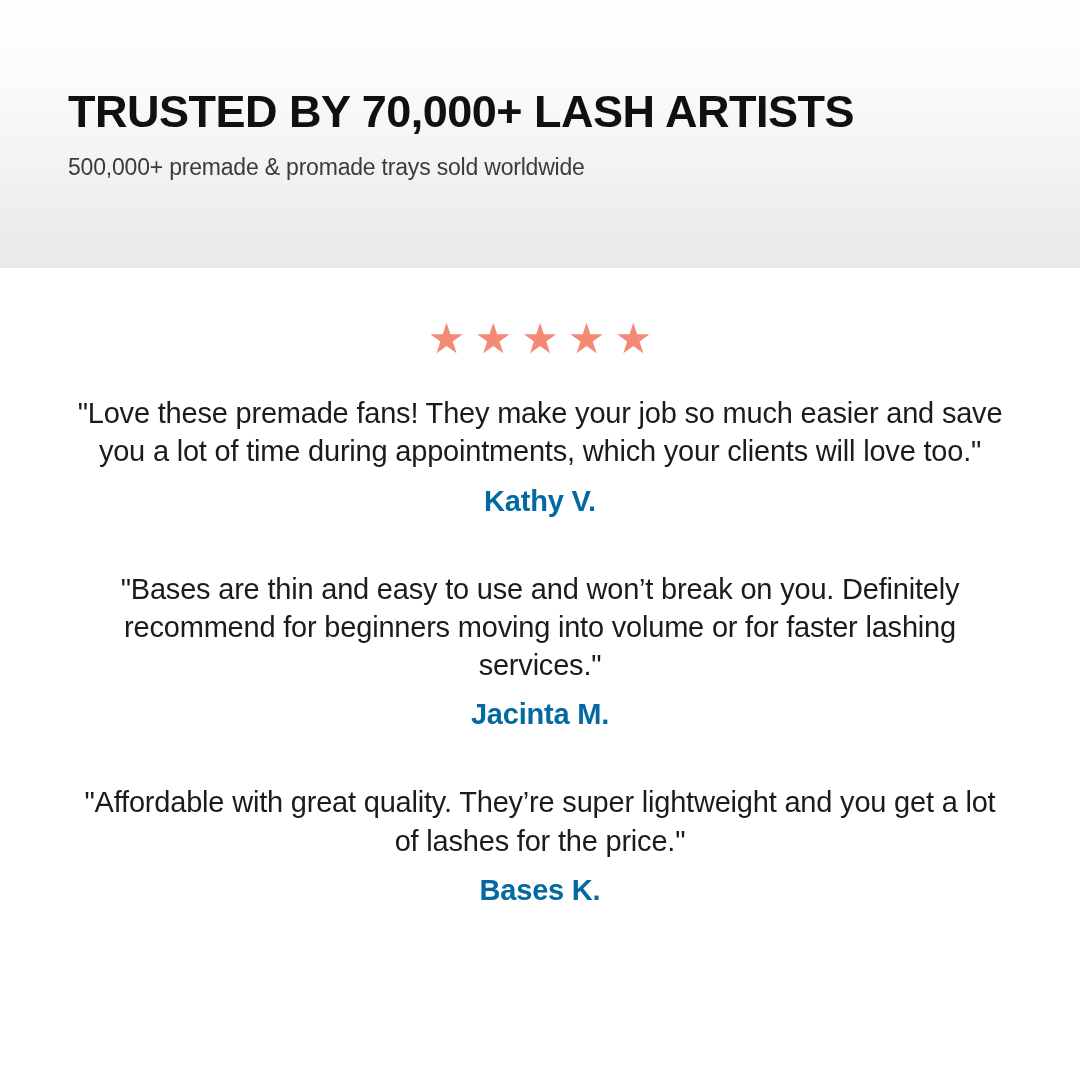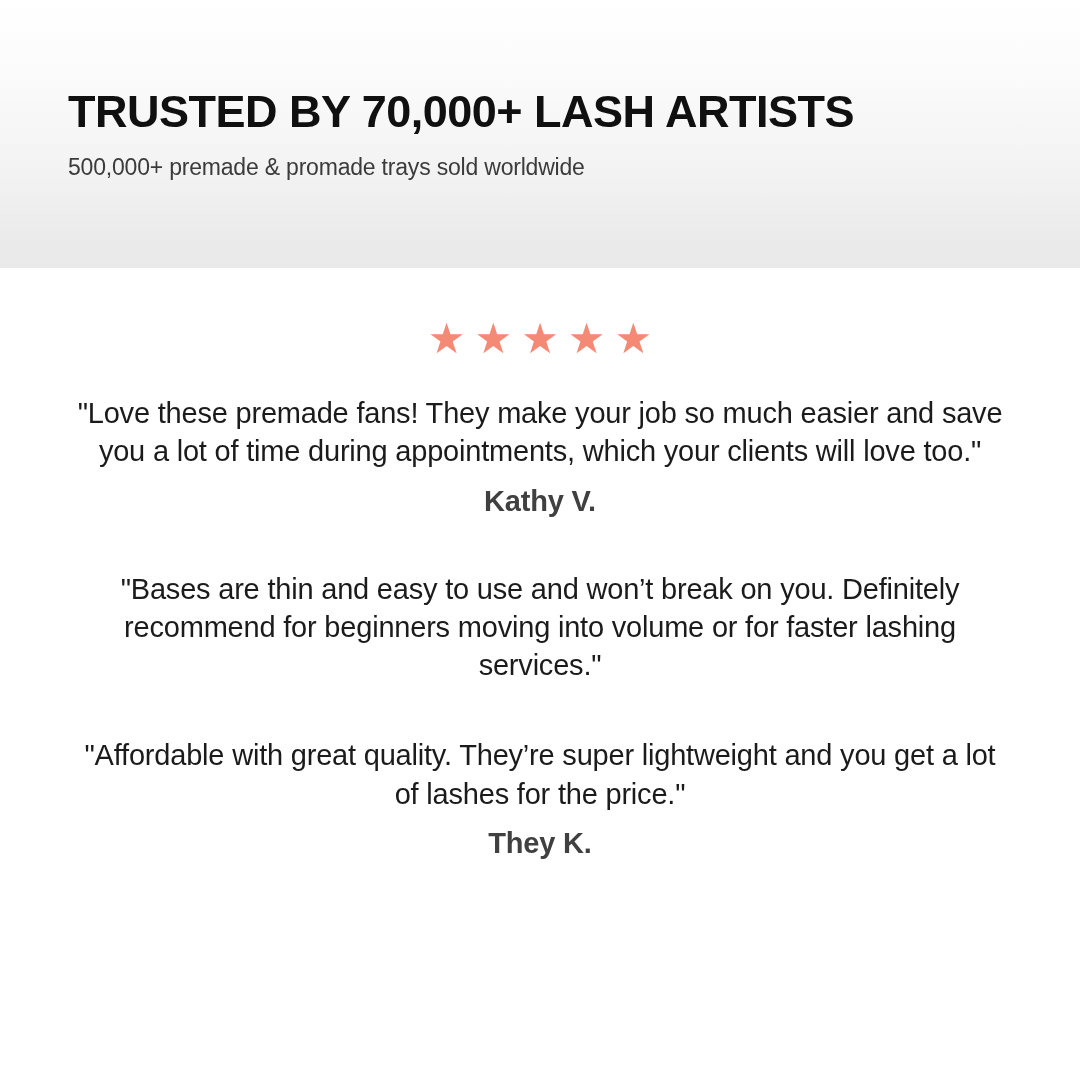--- a/index.html
+++ b/index.html
@@ -88,21 +88,21 @@
   .review-text {
     font-size: 29px;
     line-height: 1.32;
     color: #1b1b1b;
     letter-spacing: -0.2px;
     margin: 0;
   }
   .review-author {
     font-size: 29px;
     font-weight: 700;
-    color: #404040;
+    color: #0369a1;
     margin: 14px 0 0 0;
     letter-spacing: -0.2px;
   }
   .r2 .review-text { max-width: 960px; margin: 0 auto; }
   .r3 .review-text { max-width: 930px; margin: 0 auto; }
 </style>
 </head>
 <body>
 
 <div class="page">
@@ -122,21 +122,22 @@
       <span class="star">★</span>
     </div>
 
     <div class="review r1">
       <p class="review-text">"Love these premade fans! They make your job so much easier and save you a lot of time during appointments, which your clients will love too."</p>
       <p class="review-author">Kathy V.</p>
     </div>
 
     <div class="review r2">
       <p class="review-text">"Bases are thin and easy to use and won’t break on you. Definitely recommend for beginners moving into volume or for faster lashing services."</p>
+      <p class="review-author">Jacinta M.</p>
     </div>
 
     <div class="review r3">
       <p class="review-text">"Affordable with great quality. They’re super lightweight and you get a lot of lashes for the price."</p>
-      <p class="review-author">They K.</p>
+      <p class="review-author">Bases K.</p>
     </div>
 
   </div>
 </div>
 
 </body></html>

